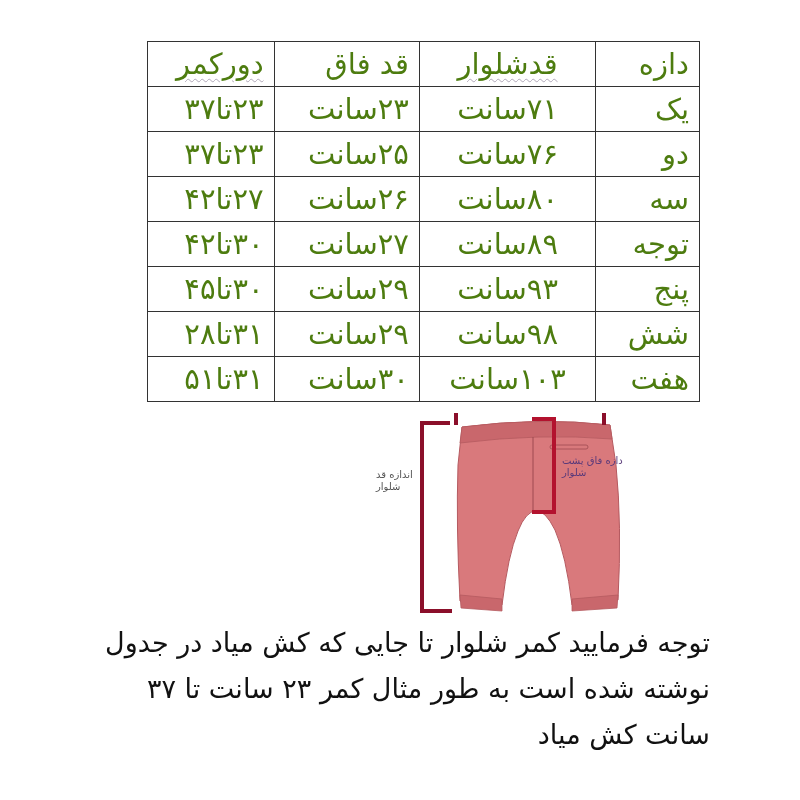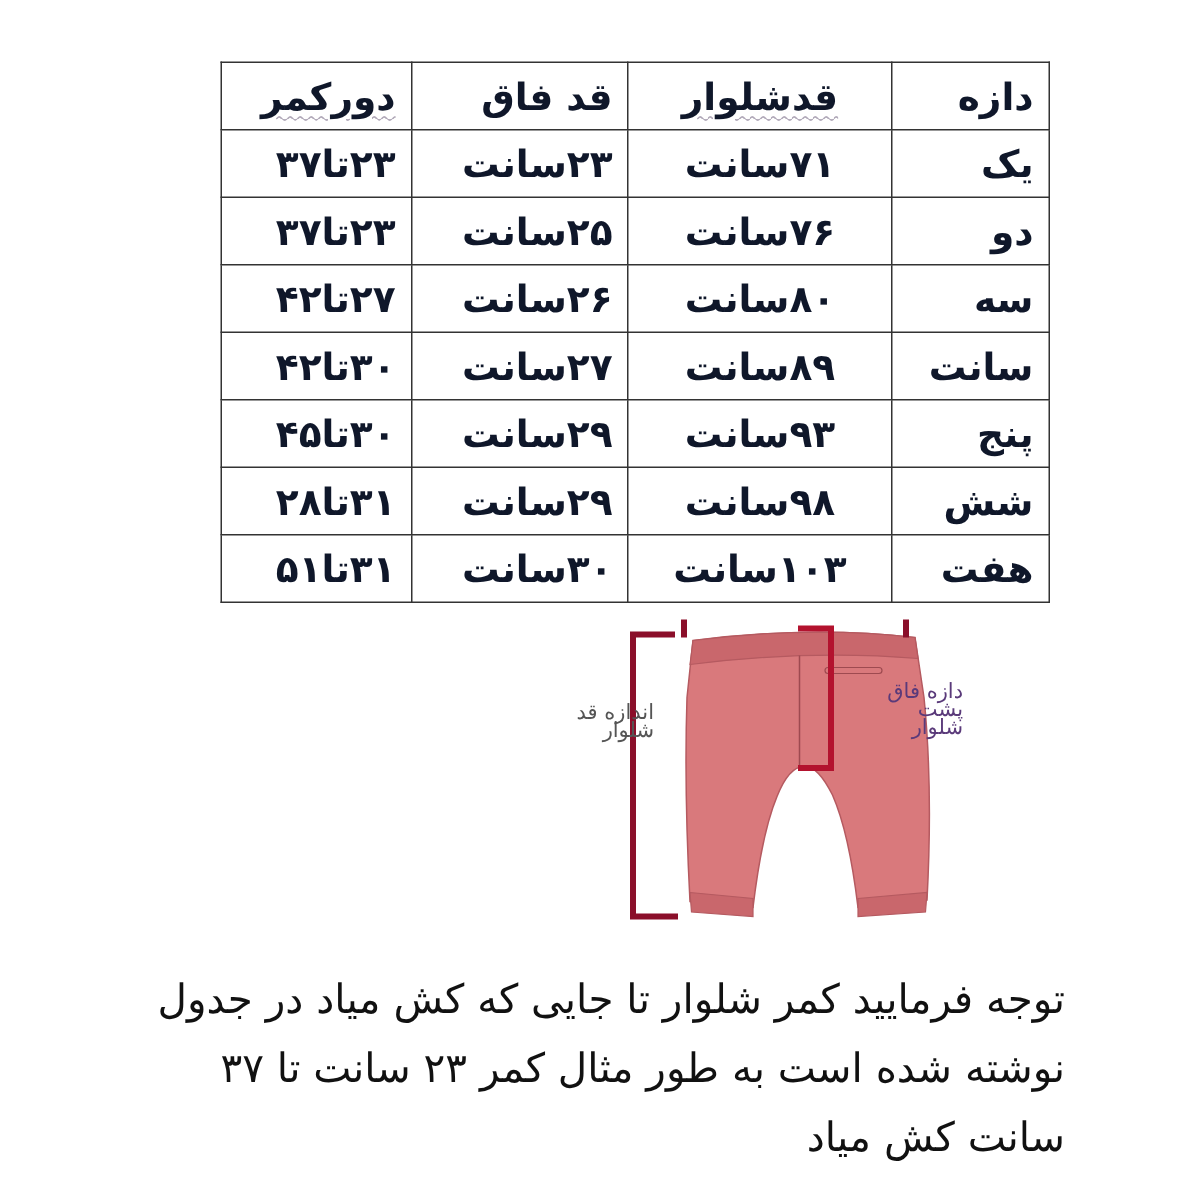--- a/index.html
+++ b/index.html
@@ -3,34 +3,34 @@
   <meta charset="utf-8">
   <style>
     html, body { margin: 0; padding: 0; background: #ffffff; }
     body { width: 800px; height: 800px; position: relative; overflow: hidden; font-family: "DejaVu Sans", sans-serif; color: #111; }
     .size-table {
       position: absolute; left: 147px; top: 41px; width: 553px;
       border-collapse: collapse; direction: rtl;
     }
     .size-table td, .size-table th {
       border: 1.5px solid #333; height: 44px; padding: 0 10px;
-      font-size: 25px; font-weight: bold; color: #0f172a;
+      font-size: 29px; font-weight: normal; color: #4d7c0f;
     }
     .size-table th { height: 44px; }
     .col-size { width: 88px; text-align: right; }
     .col-len { width: 165px; text-align: center; }
     .col-rise { width: 130px; text-align: right; }
     .col-waist { width: 110px; text-align: right; }
     .squiggle { text-decoration: underline wavy #b0a8b8; text-decoration-thickness: 1px; text-underline-offset: 4px; }
     .diagram { position: absolute; left: 340px; top: 405px; width: 320px; height: 215px; }
-    .label-small { position: absolute; font-size: 14px; color: #555; direction: rtl; text-align: right; line-height: 12px; }
+    .label-small { position: absolute; font-size: 10px; color: #555; direction: rtl; text-align: left; line-height: 12px; }
     .label-purple { color: #5a3a7a; }
     .note {
       position: absolute; left: 95px; top: 620px; width: 615px;
-      direction: rtl; font-size: 27px; line-height: 46px; color: #111; margin-top: 24px;
+      direction: rtl; font-size: 27px; line-height: 46px; color: #111;
     }
   </style>
 </head>
 <body>
 
 <table class="size-table">
   <thead>
     <tr>
       <th class="col-size">دازه</th>
       <th class="col-len"><span class="squiggle">قدشلوار</span></th>
@@ -51,21 +51,21 @@
       <td class="col-rise">۲۵سانت</td>
       <td class="col-waist">۲۳تا۳۷</td>
     </tr>
     <tr>
       <td class="col-size">سه</td>
       <td class="col-len">۸۰سانت</td>
       <td class="col-rise">۲۶سانت</td>
       <td class="col-waist">۲۷تا۴۲</td>
     </tr>
     <tr>
-      <td class="col-size">سانت</td>
+      <td class="col-size">توجه</td>
       <td class="col-len">۸۹سانت</td>
       <td class="col-rise">۲۷سانت</td>
       <td class="col-waist">۳۰تا۴۲</td>
     </tr>
     <tr>
       <td class="col-size">پنج</td>
       <td class="col-len">۹۳سانت</td>
       <td class="col-rise">۲۹سانت</td>
       <td class="col-waist">۳۰تا۴۵</td>
     </tr>

